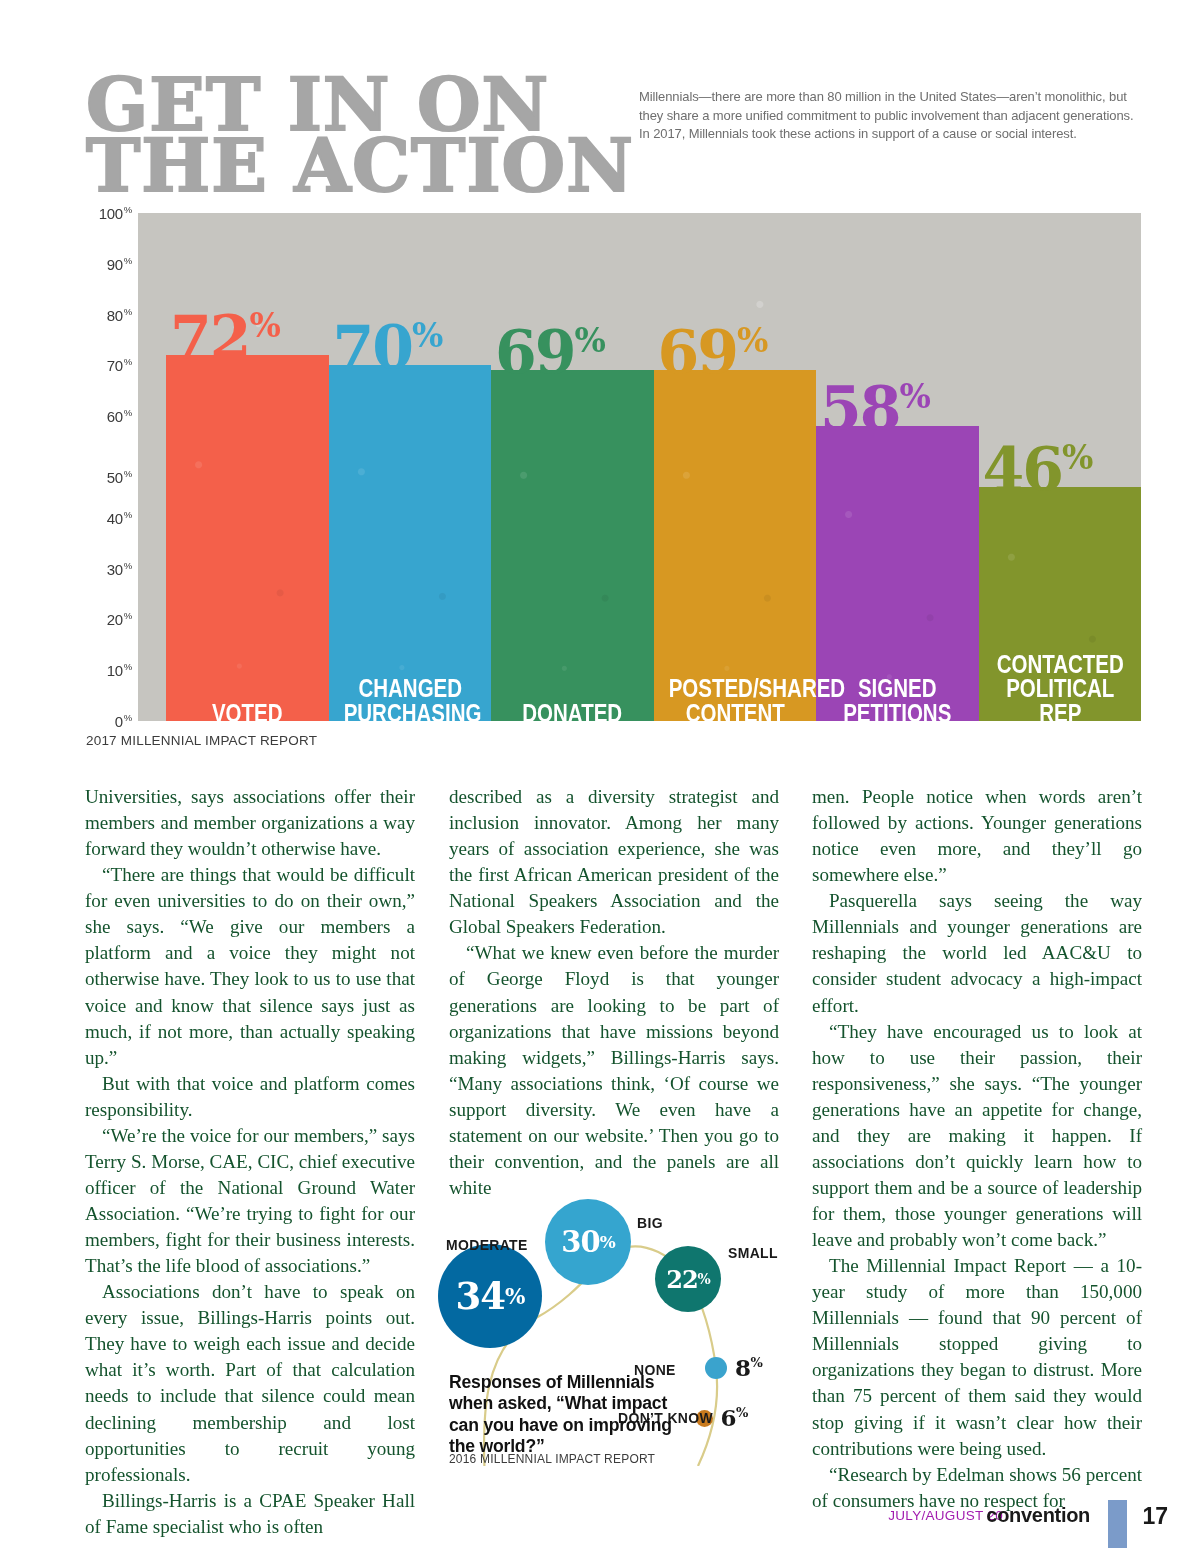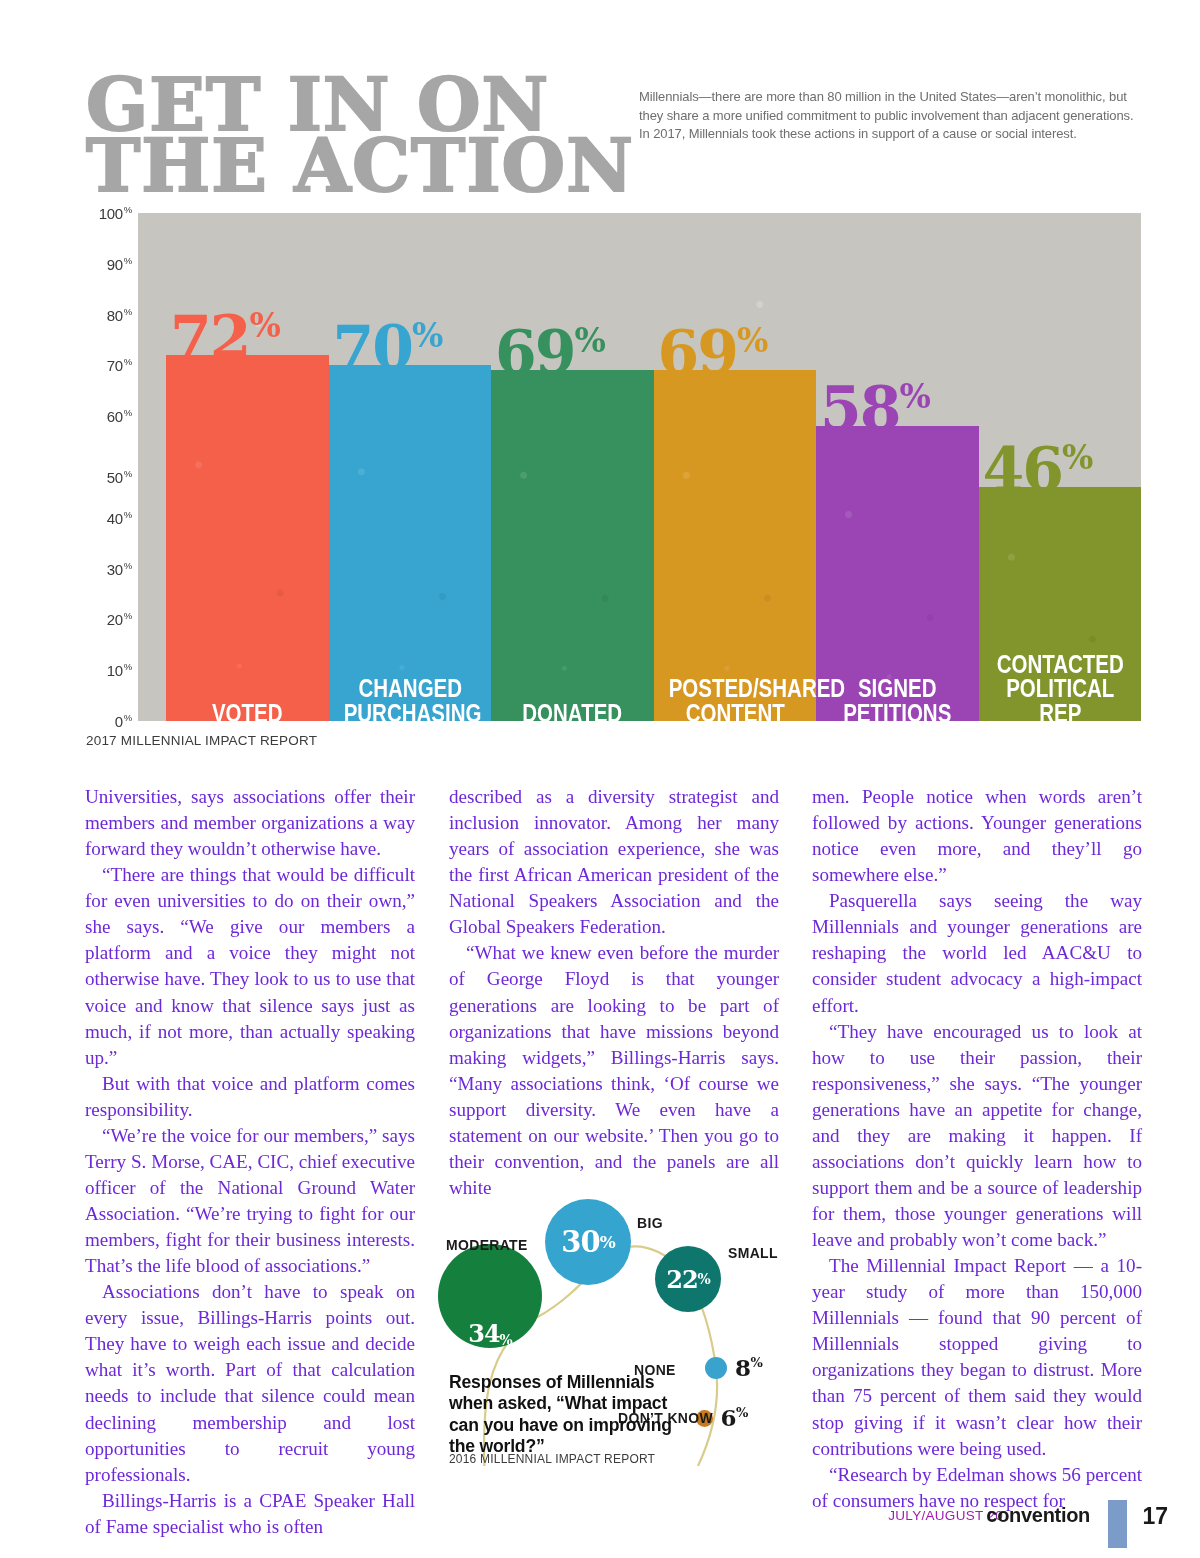--- a/index.html
+++ b/index.html
@@ -146,21 +146,21 @@
   }
 
   
   .col {
     position: absolute;
     top: 784px;
     width: 330px;
     font-family: "Liberation Serif", serif;
     font-size: 19.1px;
     line-height: 1.365;
-    color: #6d28d9;
+    color: #14532d;
     text-align: justify;
   }
   #col1 { left: 85px; }
   #col2 { left: 449px; }
   #col3 { left: 812px; }
   .col p { text-indent: 0; }
   .col p + p { text-indent: 17px; }
 
   
   .bubble-fig {
@@ -329,21 +329,21 @@
     <p>Pasquerella says seeing the way Millennials and younger generations are reshaping the world led AAC&amp;U to consider student advocacy a high-impact effort.</p>
     <p>“They have encouraged us to look at how to use their passion, their responsiveness,” she says. “The younger generations have an appetite for change, and they are making it happen. If associations don’t quickly learn how to support them and be a source of leadership for them, those younger generations will leave and probably won’t come back.”</p>
     <p>The Millennial Impact Report — a 10-year study of more than 150,000 Millennials — found that 90 percent of Millennials stopped giving to organizations they began to distrust. More than 75 percent of them said they would stop giving if it wasn’t clear how their contributions were being used.</p>
     <p>“Research by Edelman shows 56 percent of consumers have no respect for</p>
   </div>
 
 <div class="bubble-fig" id="bubble-fig">
   <svg width="360" height="270">
     <path id="arc-path" fill="none" stroke="#d9cc8a" stroke-width="2.2" d="M 46 300 C 40 215 44 150 96 122 C 140 98 160 62 178 54 C 205 42 235 62 248 82 C 262 104 272 140 276 172 C 280 205 272 240 258 270"></path>
   </svg>
-<div class="bubble" style="width: 104px; height: 104px; left: -2px; top: 48px; background: #15803d; font-size: 24px; align-items: flex-end;">34<sup>%</sup></div>
+<div class="bubble" style="width: 104px; height: 104px; left: -2px; top: 48px; background: #0369a1; font-size: 37px;">34<sup>%</sup></div>
     <div class="bubble-cat" style="left: 6px; top: 40px;">MODERATE</div>
     <div class="bubble" style="width: 86px; height: 86px; left: 105px; top: 3px; background: rgb(53, 165, 207); font-size: 29px;">30<sup>%</sup></div>
     <div class="bubble-cat" style="left: 197px; top: 18px;">BIG</div>
     <div class="bubble" style="width: 66px; height: 66px; left: 215px; top: 50px; background: #0f766e; font-size: 24px;">22<sup>%</sup></div>
     <div class="bubble-cat" style="left: 288px; top: 48px;">SMALL</div>
     <div class="bubble" style="width: 22px; height: 22px; left: 265px; top: 161px; background: rgb(58, 163, 205);"></div>
     <div class="bubble-cat" style="left: 194px; top: 165px;">NONE</div>
     <div class="bubble-ext" style="left: 295px; top: 158px;">8<sup>%</sup></div>
     <div class="bubble" style="width: 17px; height: 17px; left: 255.5px; top: 213.5px; background: rgb(200, 122, 30);"></div>
     <div class="bubble-cat" style="left: 178px; top: 213px;">DON’T KNOW</div>

